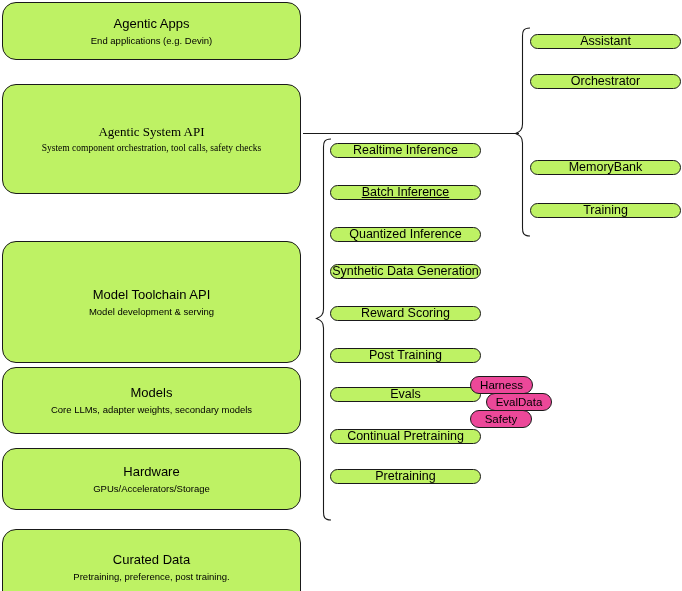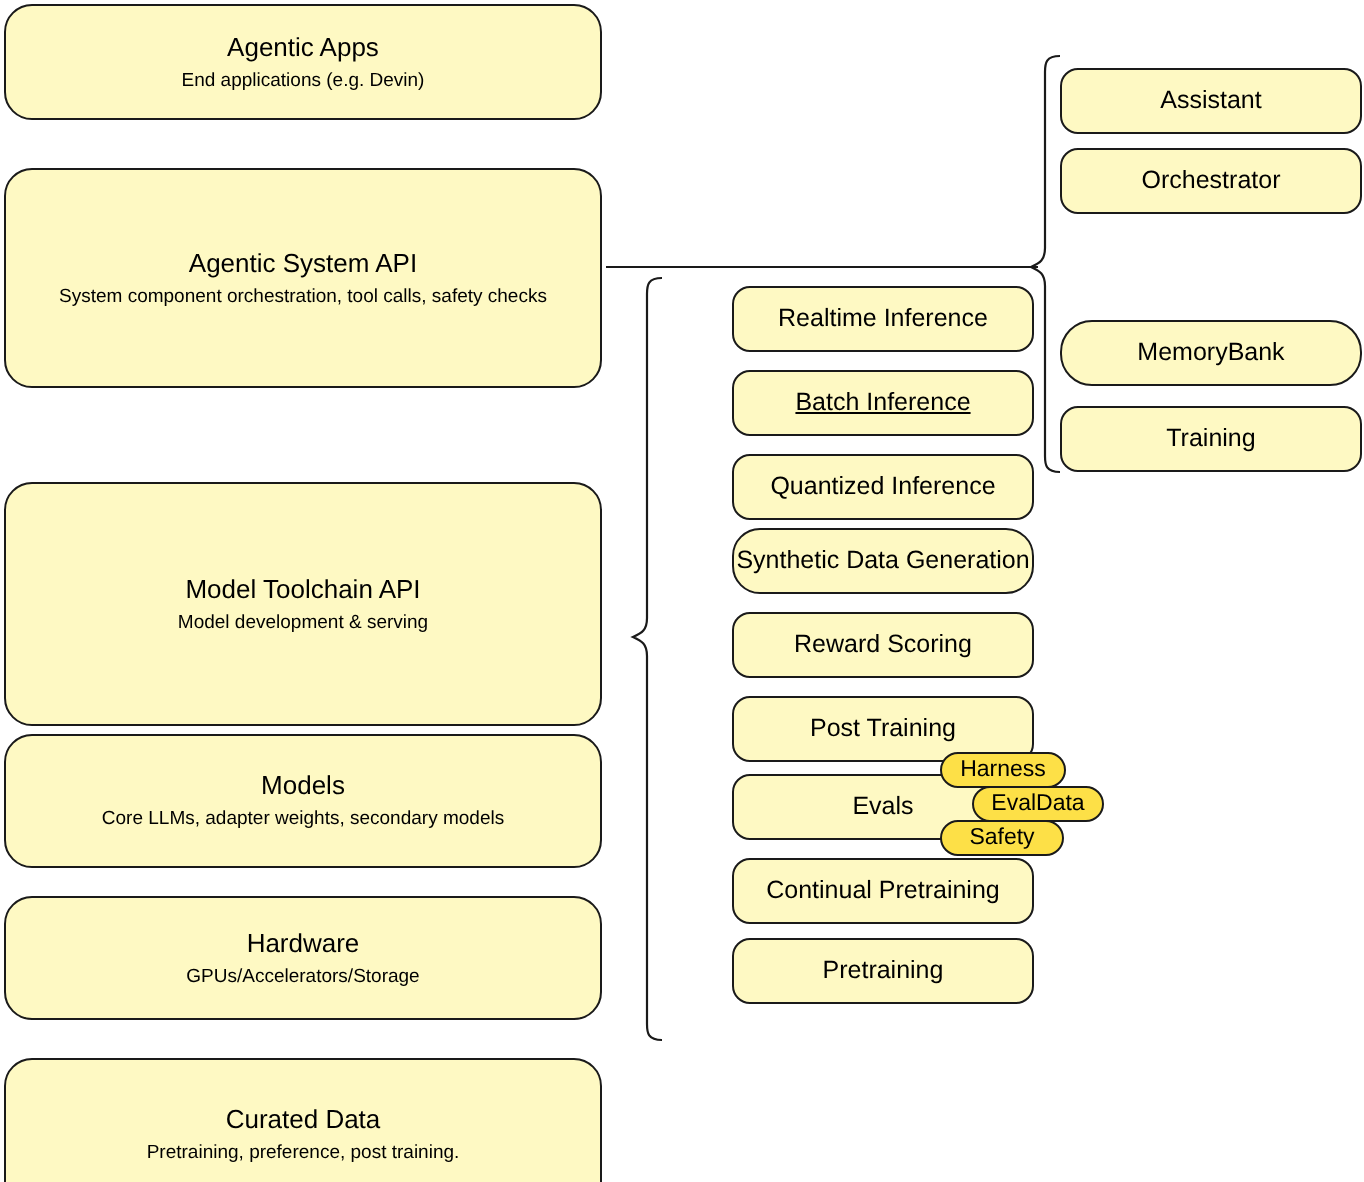--- a/index.html
+++ b/index.html
@@ -8,21 +8,21 @@
     font-family:"Liberation Sans","DejaVu Sans",sans-serif;
     color:#000000;
   }
   #stage{position:absolute;left:0;top:0;width:682px;height:591px;}
 
   
   .box{
     position:absolute;
     box-sizing:border-box;
     border:1px solid #1a1a1a;
-    background:#fef9c3;
+    background:#bef264;
     border-radius:14px;
     display:flex;
     flex-direction:column;
     align-items:center;
     justify-content:center;
     text-align:center;
   }
   .box .title{
     font-size:13px;
     line-height:16px;
@@ -35,47 +35,47 @@
     color:#000;
     margin-top:2px;
     white-space:nowrap;
   }
 
   
   .layer-box{left:2px;width:299px;border-radius:14px;}
 
   
   .item-box{
-    height:33px;
+    height:15px;
     border-radius:9px;
     justify-content:center;
   }
   .item-box .title{font-size:12.5px;line-height:15px;}
 
   .mid-box{left:330px;width:151px;}
   .right-box{left:530px;width:151px;}
 
   
   .pill{
     position:absolute;
     box-sizing:border-box;
     border:1px solid #1a1a1a;
-    background:#fde047;
+    background:#ec4899;
     border-radius:999px;
     display:flex;align-items:center;justify-content:center;
     font-size:11.5px;line-height:12px;
     height:18px;
     z-index:7;
   }
 
   
   #wires{position:absolute;left:0;top:0;width:682px;height:591px;z-index:3;pointer-events:none;}
   #wires path,#wires line{fill:none;stroke:#1a1a1a;stroke-width:1.1;}
 
-  .z-mid{z-index:5;margin-left:36px;}
+  .z-mid{z-index:5;}
   .z-right{z-index:5;}
 </style>
 </head>
 <body>
 
 <div id="stage">
 
   <svg id="wires" viewBox="0 0 682 591">
 
     <line x1="303" y1="133.5" x2="519" y2="133.5"></line>
@@ -95,21 +95,21 @@
              C 321 320.5 323.5 322 323.5 328
              L 323.5 512
              C 323.5 516.5 324 520 331 520"></path>
   </svg>
 
   <div class="box layer-box" style="top:2px;height:58px;">
     <div class="title">Agentic Apps</div>
     <div class="subtitle">End applications (e.g. Devin)</div>
   </div>
 
-  <div class="box layer-box" style="top:84px;height:110px;">
+  <div class="box layer-box" style="top:84px;height:110px;font-family:Liberation Serif, serif;">
     <div class="title">Agentic System API</div>
     <div class="subtitle">System component orchestration, tool calls, safety checks</div>
   </div>
 
   <div class="box layer-box" style="top:241px;height:122px;">
     <div class="title">Model Toolchain API</div>
     <div class="subtitle">Model development &amp; serving</div>
   </div>
 
   <div class="box layer-box" style="top:367px;height:67px;">

